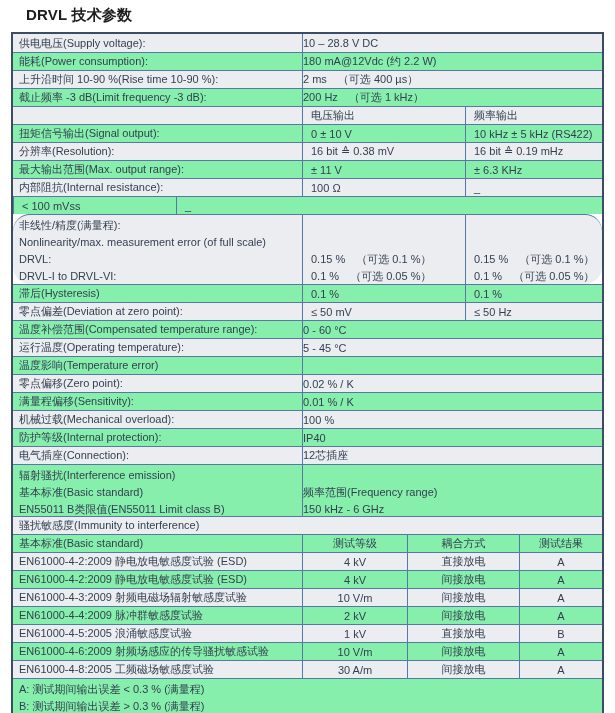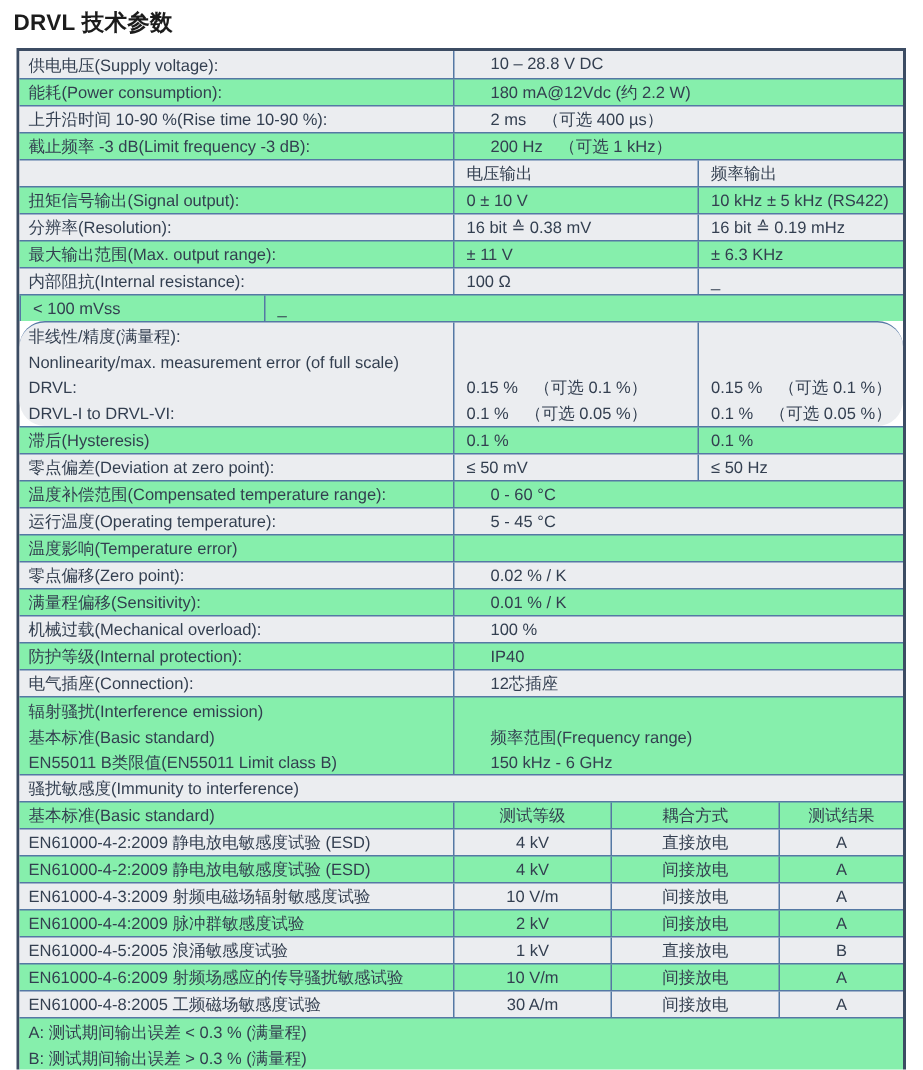--- a/index.html
+++ b/index.html
@@ -4,28 +4,28 @@
 <style>
   :root{
     --bd:#5578a4;          
     --bd-outer:#3c4c63;    
     --gray:#ebedf0;        
     --txt:#333f50;         
   }
   *{margin:0;padding:0;box-sizing:border-box;}
   html,body{width:615px;height:713px;overflow:hidden;background:#fff;
     font-family:"Liberation Sans","DejaVu Sans",sans-serif;}
-  .page-title{font-size:15px;font-weight:bold;color:#1c1c1c;margin:6px 0 7px 9px;letter-spacing:.2px;}
+  .page-title{font-size:15px;font-weight:bold;color:#1c1c1c;margin:6px 0 7px 26px;letter-spacing:.2px;}
   .spec-table{width:593px;margin-left:11px;border:2px solid var(--bd-outer);background:#fff;}
   .row{display:flex;height:18px;border-top:1px solid var(--bd);color:var(--txt);font-size:11px;}
   .row:first-child{border-top:none;}
   .g{background:var(--gray);} .w{background:#86efac;}
   .cell{display:flex;align-items:center;padding:0 6px;overflow:hidden;white-space:nowrap;}
   .c1{width:289px;}
-  .cv{flex:1;border-left:1px solid var(--bd);padding-left:24px;}
+  .cv{flex:1;border-left:1px solid var(--bd);padding-left:0;}
   .c2{width:163px;border-left:1px solid var(--bd);padding-left:8px;}
   .c3{flex:1;border-left:1px solid var(--bd);padding-left:8px;}
   .e2{width:105px;border-left:1px solid var(--bd);justify-content:center;text-align:center;}
   .e3{width:112px;border-left:1px solid var(--bd);justify-content:center;}
   .e4{flex:1;border-left:1px solid var(--bd);justify-content:center;}
   .fw{flex:1;}
   .row-nonlin{height:70px;border-radius:17px;} .row-emission{height:52px;} .row-notes{height:36px;}
   .stack{display:block;padding-top:2px;}
   .ln{height:17px;line-height:17px;white-space:nowrap;}
 </style>

